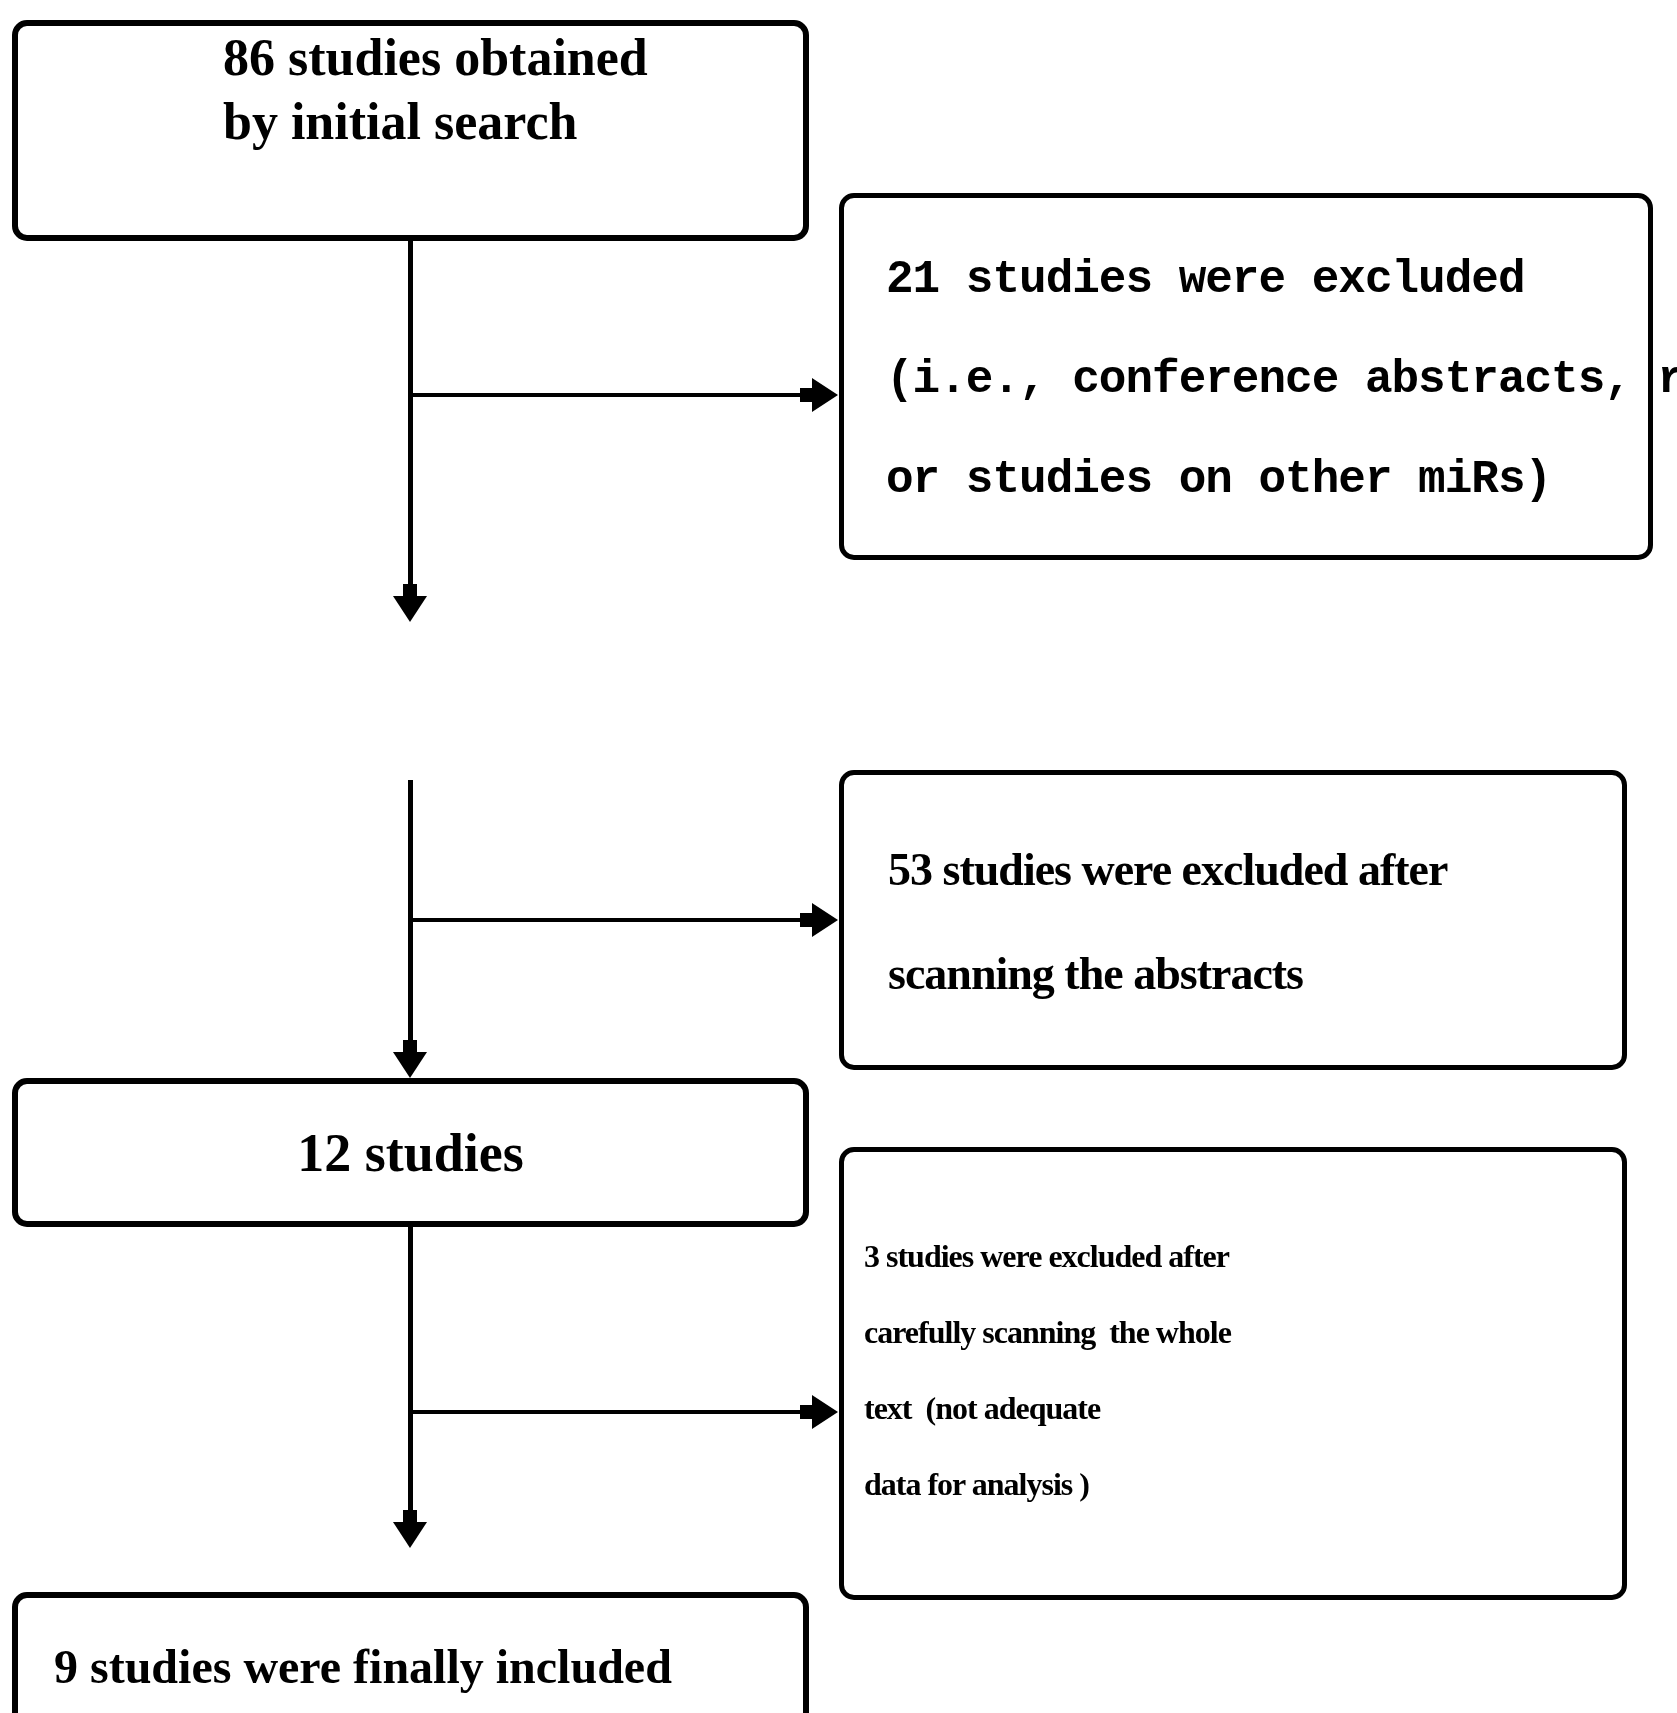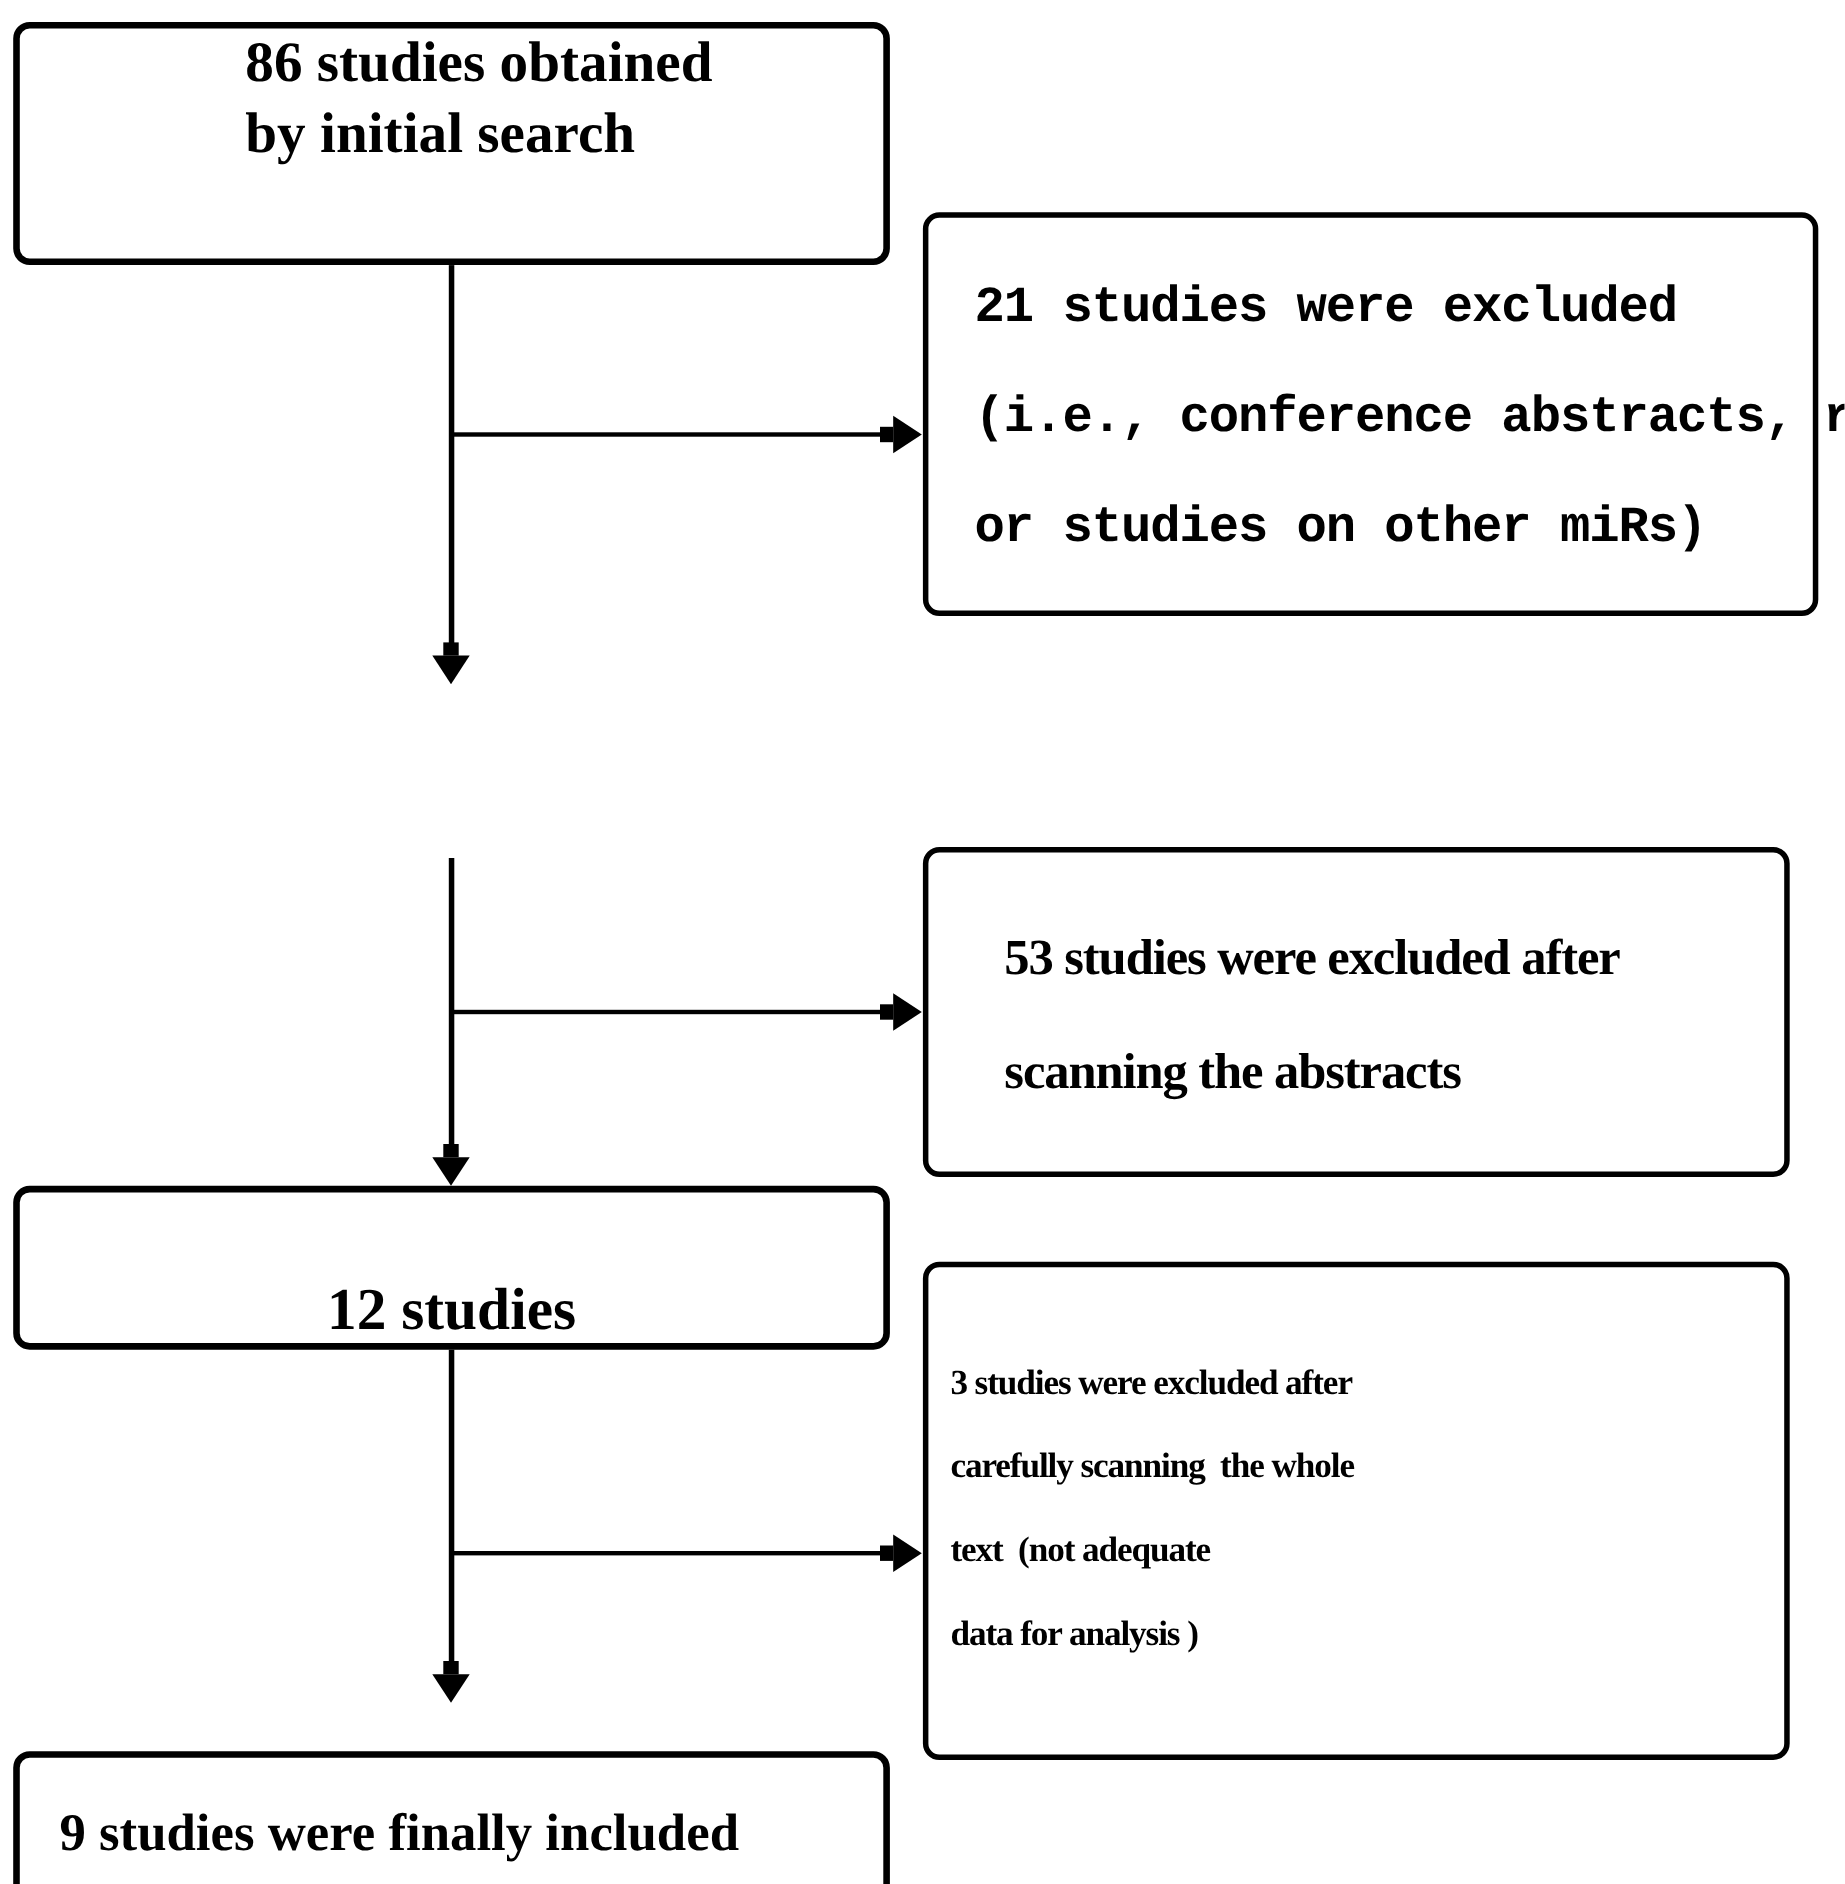--- a/index.html
+++ b/index.html
@@ -23,34 +23,34 @@
 
   
   #box-initial  { left:12px;  top:20px;   width:797px; height:221px; }
   #box-initial .txt  { padding:0 17px 0 205px; font-size:52px; line-height:64px; }
 
   #box-screened { left:12px;  top:622px;  width:797px; height:158px;
                   display:flex; align-items:center; justify-content:center; }
   #box-screened .txt { font-size:54px; }
 
   #box-eligible { left:12px;  top:1078px; width:797px; height:149px;
-                  display:flex; align-items:flex-end; justify-content:center; }
+                  display:flex; align-items:center; justify-content:center; }
   #box-eligible .txt { font-size:54px; }
 
   #box-included { left:12px;  top:1592px; width:797px; height:149px;
                   display:flex; align-items:center; }
   #box-included .txt { padding-left:36px; font-size:48px; }
 
   
   .rbox { border-width:5px; }
   #box-excl1 { left:839px; top:193px;  width:814px; height:367px; }
   #box-excl1 .txt { padding:32px 0 0 42px; font-size:46px; line-height:100px; letter-spacing:-1px;font-family:Liberation Mono, monospace; }
 
   #box-excl2 { left:839px; top:770px;  width:788px; height:300px; }
-  #box-excl2 .txt { padding:43px 0 0 44px; font-size:46px; line-height:104px; letter-spacing:-1px;margin-left:25px; }
+  #box-excl2 .txt { padding:43px 0 0 44px; font-size:46px; line-height:104px; letter-spacing:-1px; }
 
   #box-excl3 { left:839px; top:1147px; width:788px; height:453px; }
   #box-excl3 .txt { padding:66px 0 0 20px; font-size:32px; line-height:76px; letter-spacing:-1px; }
 
   
   .vline { position:absolute; width:5px;  background:#000000; }
   .hline { position:absolute; height:4px; background:#000000; }
   .stub  { position:absolute; background:#000000; }
   .tri-down {
     position:absolute; width:0; height:0;

